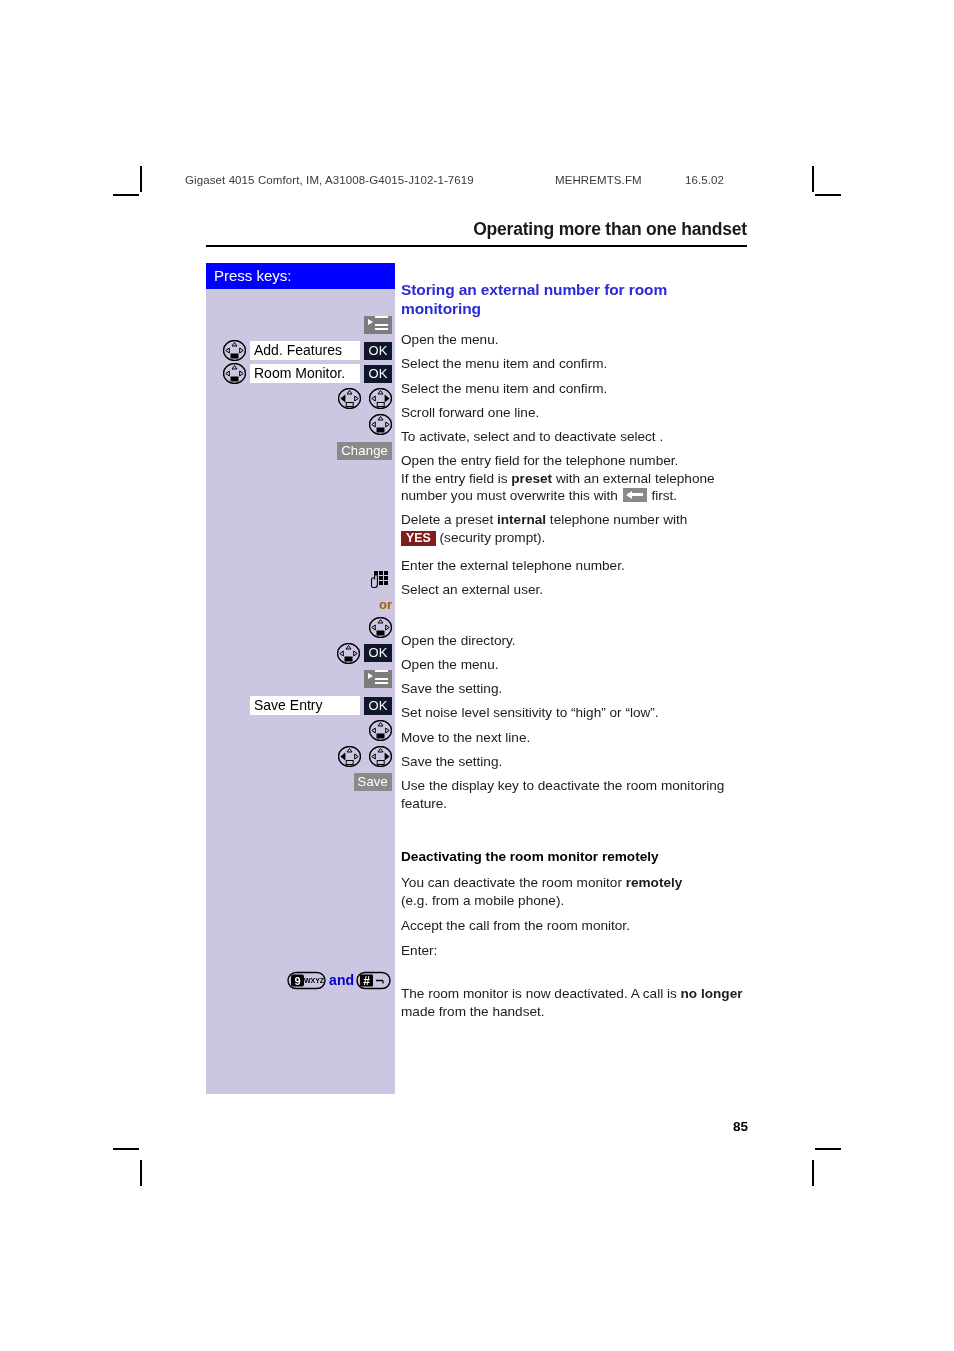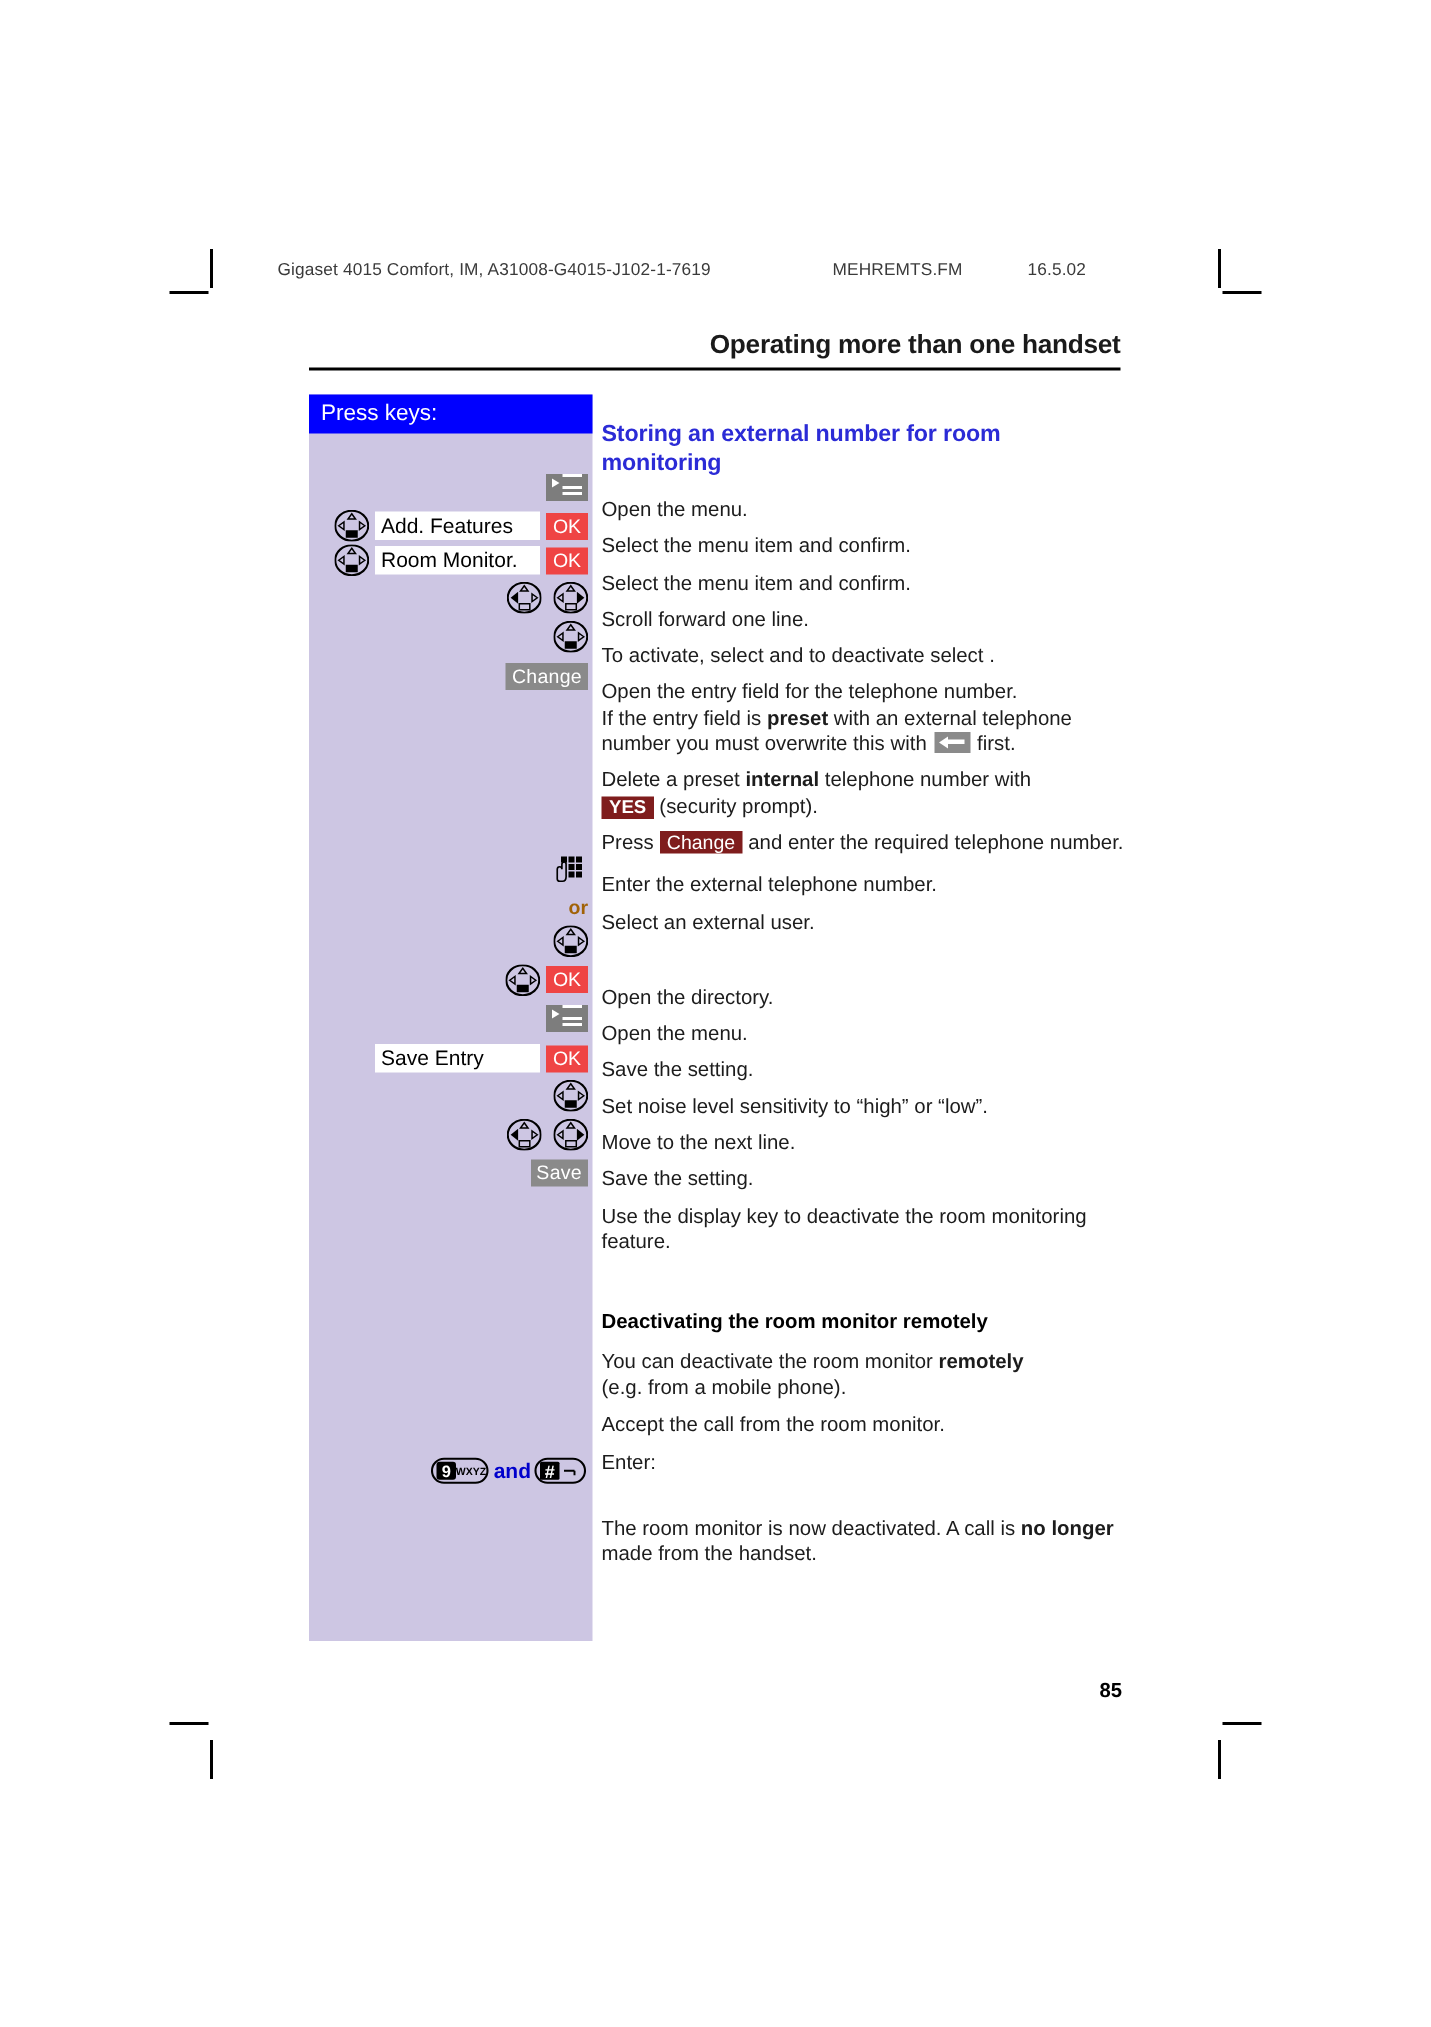--- a/index.html
+++ b/index.html
@@ -118,21 +118,21 @@
     background: #8a8a8a;
     color: #ffffff;
     font-size: 13px;
     line-height: 18px;
     height: 18px;
     padding: 0 4px;
     flex: 0 0 auto;
     letter-spacing: .2px;
   }
   .ok-key {
-    background: #ef4444;
+    background: #0f172a;
     color: #ffffff;
     font-size: 13px;
     line-height: 18px;
     height: 18px;
     width: 28px;
     text-align: center;
     flex: 0 0 auto;
   }
   .disp-field {
     background: #ffffff;
@@ -440,23 +440,20 @@
     <span>Open the entry field for the telephone number.</span><br>
     <span>If the entry field is </span><b>preset</b><span> with an external telephone</span><br>
     <span>number you must overwrite this with </span><span class="inline-back"></span><span> first.</span>
   </p>
 
   <p class="para" style="margin-bottom:7px;">
     <span>Delete a preset </span><b>internal</b><span> telephone number with</span><br>
     <span class="inline-key">YES</span><span> (security prompt).</span>
   </p>
 
-  <p class="para" style="margin-bottom:7px;">
-    <span>Press </span><span class="inline-key soft">Change</span><span> and enter the required telephone number.</span>
-  </p>
 
   <p class="para" style="margin-bottom:7px;margin-top:11px;">Enter the external telephone number.</p>
 
   <p class="para" style="margin-bottom:7px;">Select an external user.</p>
   <p class="para" style="margin-bottom:7px;margin-top:33px;">Open the directory.</p>
   <p class="para" style="margin-bottom:7px;">Open the menu.</p>
   <p class="para" style="margin-bottom:7px;">Save the setting.</p>
   <p class="para" style="margin-bottom:7px;">Set noise level sensitivity to “high” or “low”.</p>
   <p class="para" style="margin-bottom:7px;">Move to the next line.</p>
   <p class="para" style="margin-bottom:7px;">Save the setting.</p>

